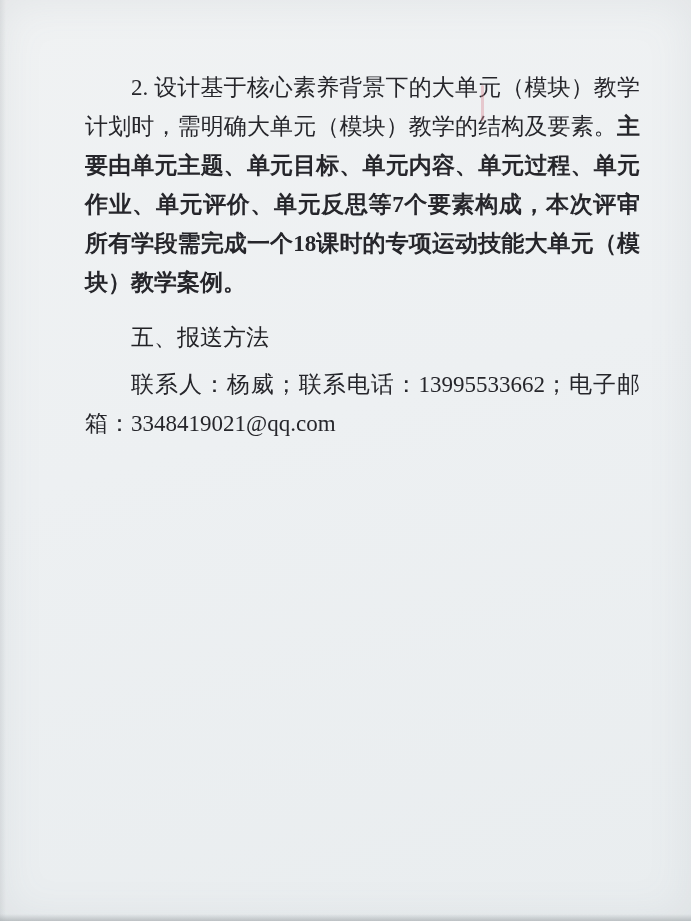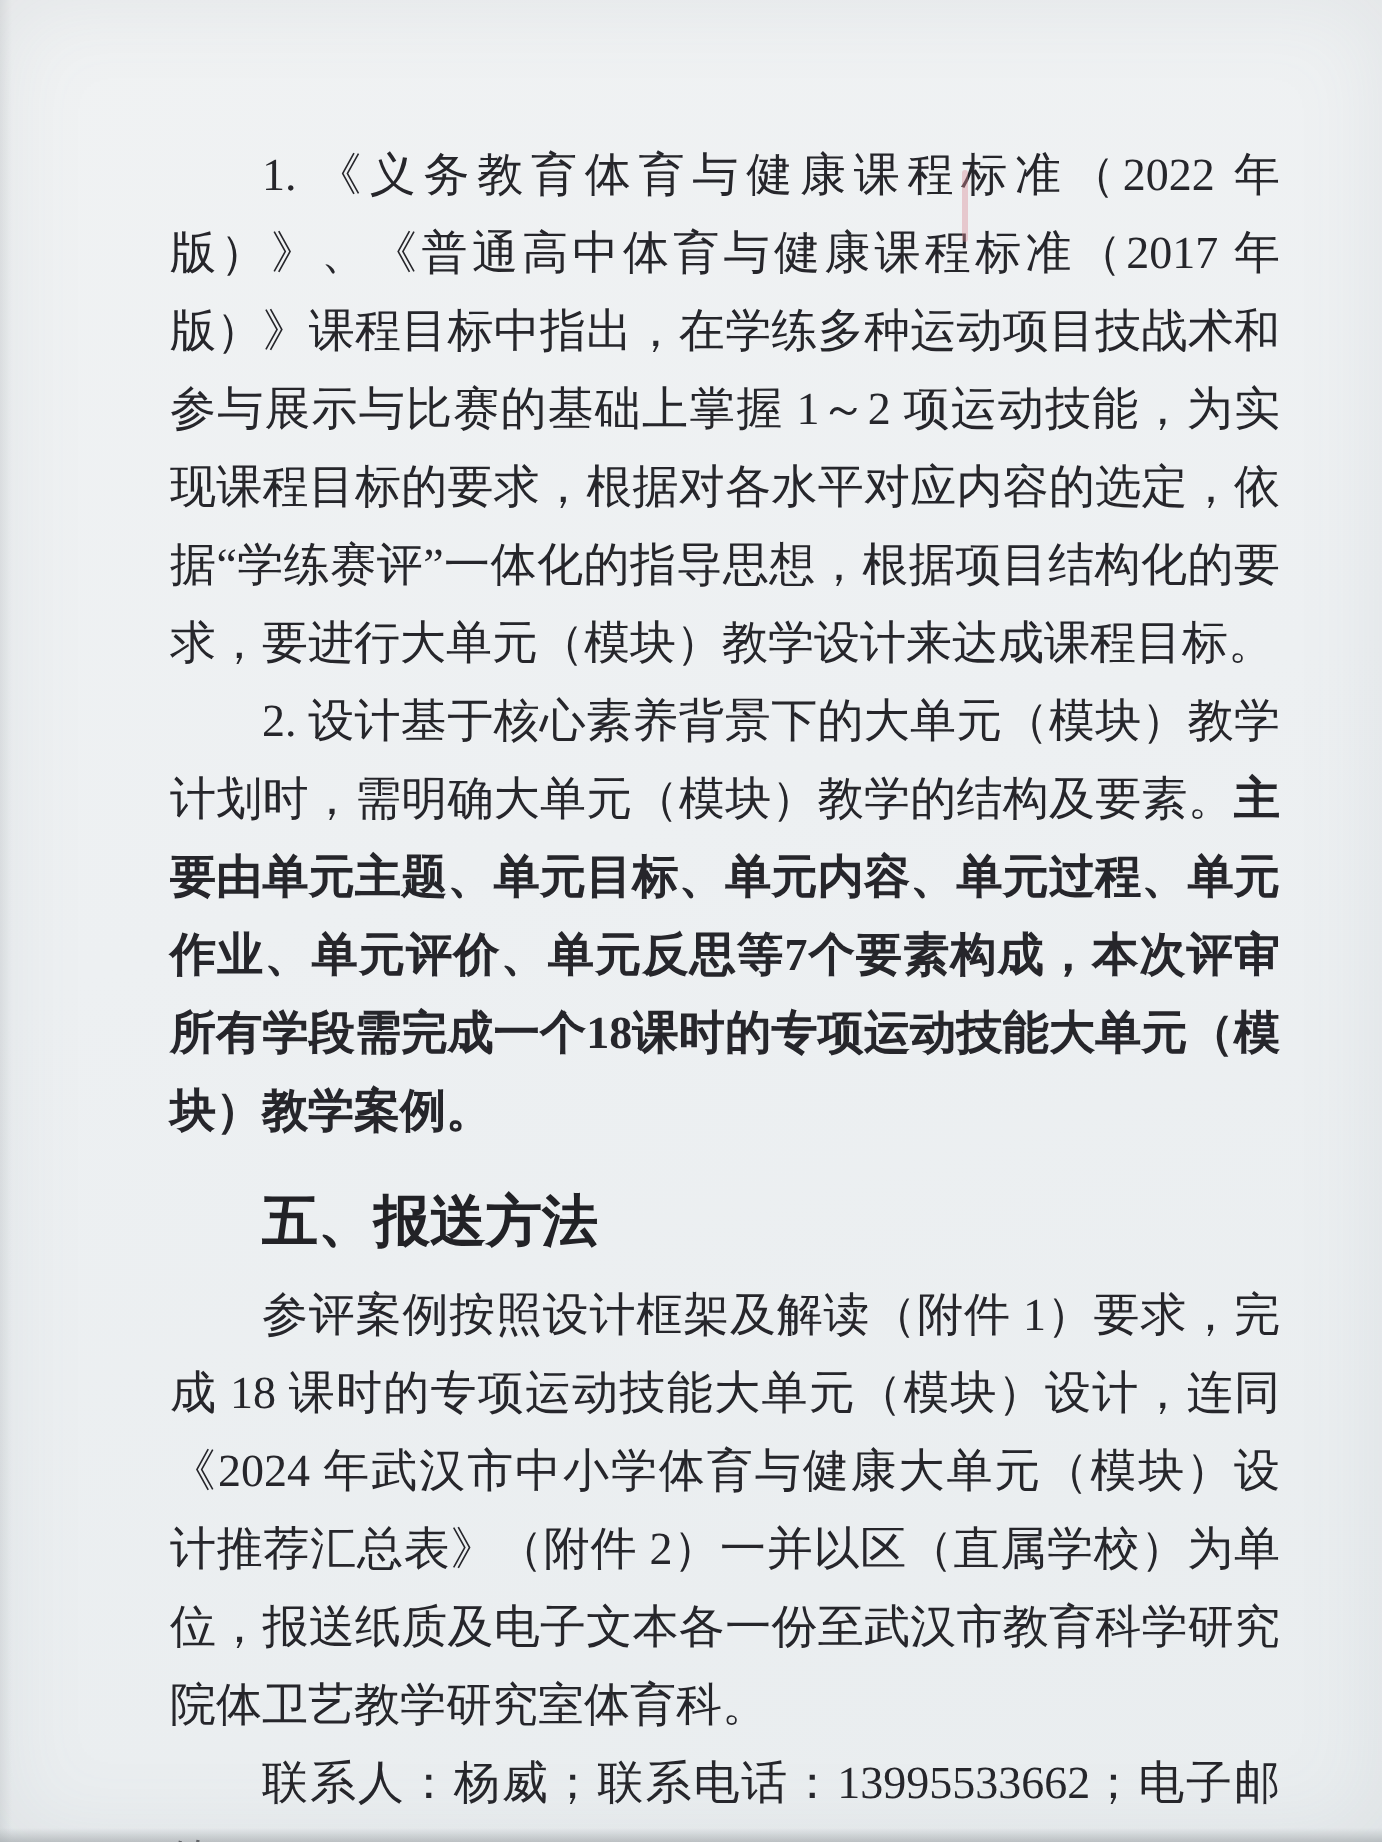--- a/index.html
+++ b/index.html
@@ -30,23 +30,23 @@
   .content p {
     margin: 0;
     text-indent: 46px;
   }
   .bold-run {
     font-weight: 700;
   }
   .heading {
     margin: 16px 0 8px 0;
     text-indent: 46px;
-    font-size: 28px;
+    font-size: 23px;
     line-height: 39px;
-    font-weight: 700;
+    font-weight: 400;
     font-family: "Liberation Sans", "DejaVu Sans", sans-serif;
     color: #222226;
   }
   .scan-artifact-pink {
     position: absolute;
     left: 481px;
     top: 85px;
     width: 3px;
     height: 36px;
     border-radius: 2px;
@@ -69,27 +69,25 @@
     background: linear-gradient(90deg, rgba(154, 160, 163, 0.18) 0%, rgba(154, 160, 163, 0) 100%);
   }
 </style>
 </head>
 <body>
 
 <div class="page">
 
   <div class="content">
 
-    <p>1. 《义务教育体育与健康课程标准（2022 年版）》、《普通高中体育与健康课程标准（2017 年版）》课程目标中指出，在学练多种运动项目技战术和参与展示与比赛的基础上掌握 1～2 项运动技能，为实现课程目标的要求，根据对各水平对应内容的选定，依据“学练赛评”一体化的指导思想，根据项目结构化的要求，要进行大单元（模块）教学设计来达成课程目标。</p>
 
     <p><span>2. 设计基于核心素养背景下的大单元（模块）教学计划时，需明确大单元（模块）教学的结构及要素。</span><span class="bold-run">主要由单元主题、单元目标、单元内容、单元过程、单元作业、单元评价、单元反思等7个要素构成，本次评审所有学段需完成一个18课时的专项运动技能大单元（模块）教学案例。</span></p>
 
     <h2 class="heading">五、报送方法</h2>
 
-    <p>参评案例按照设计框架及解读（附件 1）要求，完成 18 课时的专项运动技能大单元（模块）设计，连同《2024 年武汉市中小学体育与健康大单元（模块）设计推荐汇总表》（附件 2）一并以区（直属学校）为单位，报送纸质及电子文本各一份至武汉市教育科学研究院体卫艺教学研究室体育科。</p>
 
 
     <p>联系人：杨威；联系电话：13995533662；电子邮箱：3348419021@qq.com</p>
 
   </div>
 
   <div class="scan-artifact-pink"></div>
   <div class="scan-left-edge"></div>
   <div class="scan-bottom-edge"></div>
 

